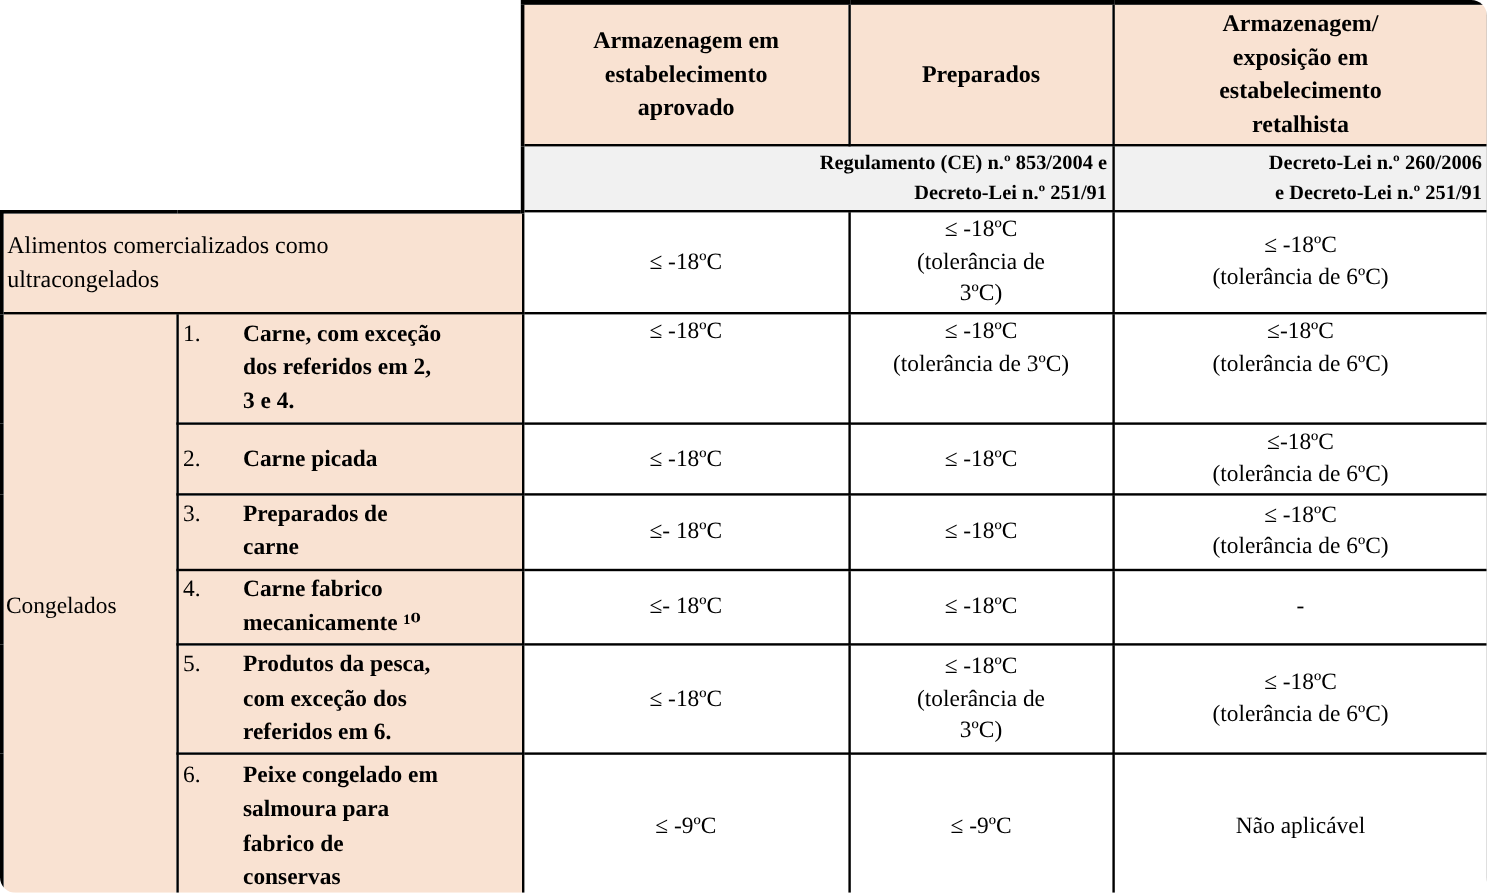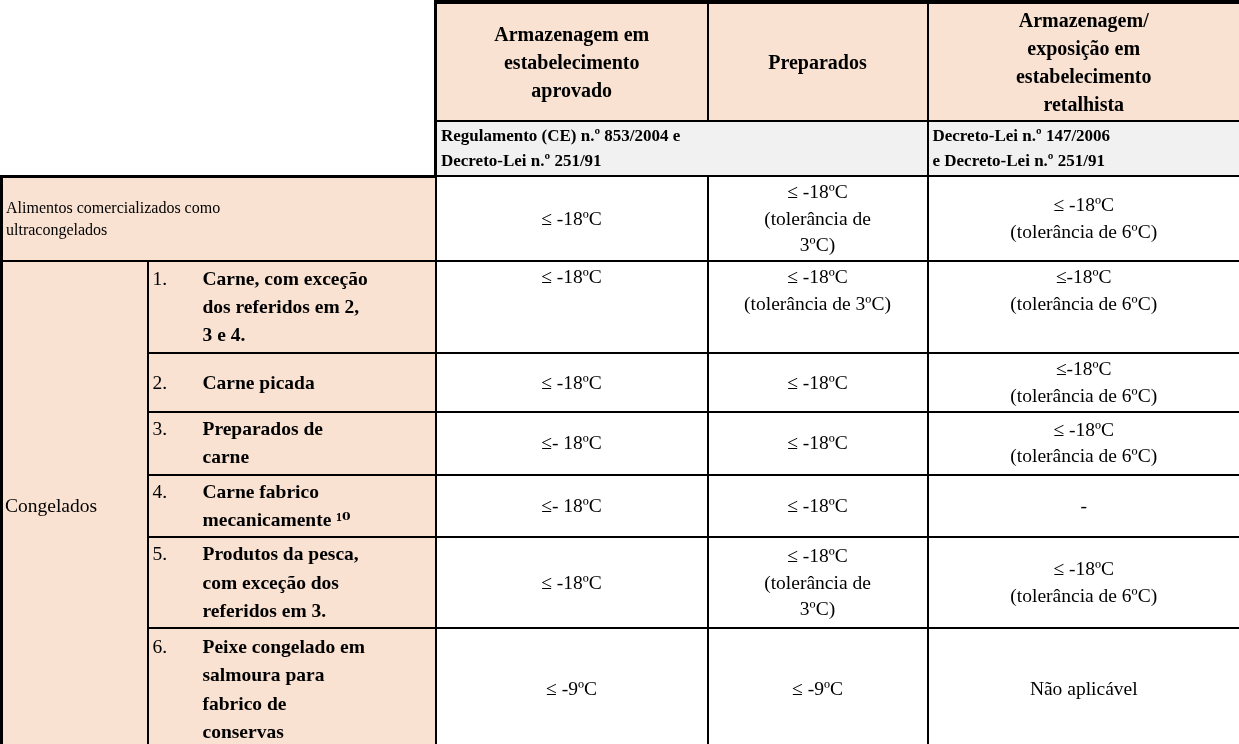--- a/index.html
+++ b/index.html
@@ -7,20 +7,21 @@
     padding:0;
     background:#ffffff;
     font-family:"Liberation Serif","DejaVu Serif",serif;
   }
   .page{
     position:relative;
     width:1239px;
     height:744px;
     background:#ffffff;
     overflow:hidden;
+    border-radius:13px;
   }
   table.temp-table{
     border-collapse:collapse;
     table-layout:fixed;
     width:1239px;
     height:744px;
     color:#000;
   }
   td,th{
     border:2px solid #000;
@@ -44,29 +45,29 @@
     border-top:4px solid #000;
   }
   th.colhead.first{ border-left:3px solid #000; }
   th.colhead.last{ border-right:3px solid #000;text-align:center; }
   
   td.sub{
     background:#f1f1f1;
     font-weight:bold;
     font-size:17px;
     line-height:1.45;
-    text-align:left;
+    text-align:right;
     white-space:pre-line;
   }
   td.sub.first{ border-left:3px solid #000; }
   td.sub.last{ border-right:3px solid #000; }
   
   td.rowlabel{
     background:#f9e2d2;
-    font-size:16px;
+    font-size:20px;
     line-height:1.4;
     text-align:left;
     white-space:pre-line;
     padding-left:3px;
   }
   td.rowlabel.outer-top{ border-top:3px solid #000; }
   td.rowlabel.outer-left{ border-left:3px solid #000; }
   
   td.group{
     background:#f9e2d2;
@@ -132,21 +133,21 @@
       <th class="colhead last">Armazenagem/
 exposição em
 estabelecimento
 retalhista</th>
     </tr>
 
     <tr style="height:54px">
       <td class="blank" colspan="2"></td>
       <td class="sub first" colspan="2">Regulamento (CE) n.º 853/2004 e
 Decreto-Lei n.º 251/91</td>
-      <td class="sub last">Decreto-Lei n.º 147/2006
+      <td class="sub last">Decreto-Lei n.º 260/2006
 e Decreto-Lei n.º 251/91</td>
     </tr>
 
     <tr style="height:83px">
       <td class="rowlabel outer-top outer-left" colspan="2">Alimentos comercializados como
 ultracongelados</td>
       <td class="val">≤ -18ºC</td>
       <td class="val">≤ -18ºC
 (tolerância de
 3ºC)</td>
@@ -210,21 +211,21 @@
       <td class="val">≤ -18ºC</td>
       <td class="val last">-</td>
     </tr>
 
     <tr style="height:91px">
       <td class="item">
         <div class="item-flex">
           <span class="num">5.</span>
           <span class="itext">Produtos da pesca,
 com exceção dos
-referidos em 3.</span>
+referidos em 6.</span>
         </div>
       </td>
       <td class="val">≤ -18ºC</td>
       <td class="val">≤ -18ºC
 (tolerância de
 3ºC)</td>
       <td class="val last">≤ -18ºC
 (tolerância de 6ºC)</td>
     </tr>
 

